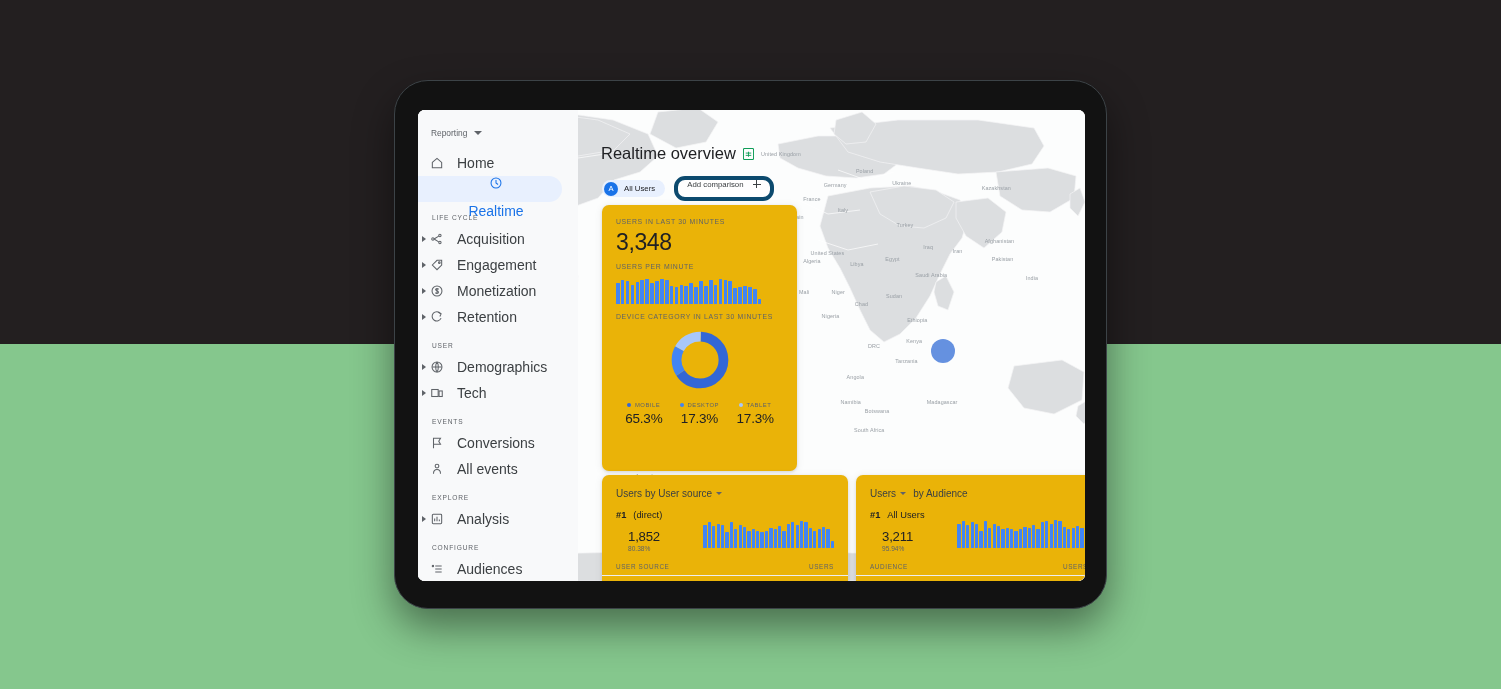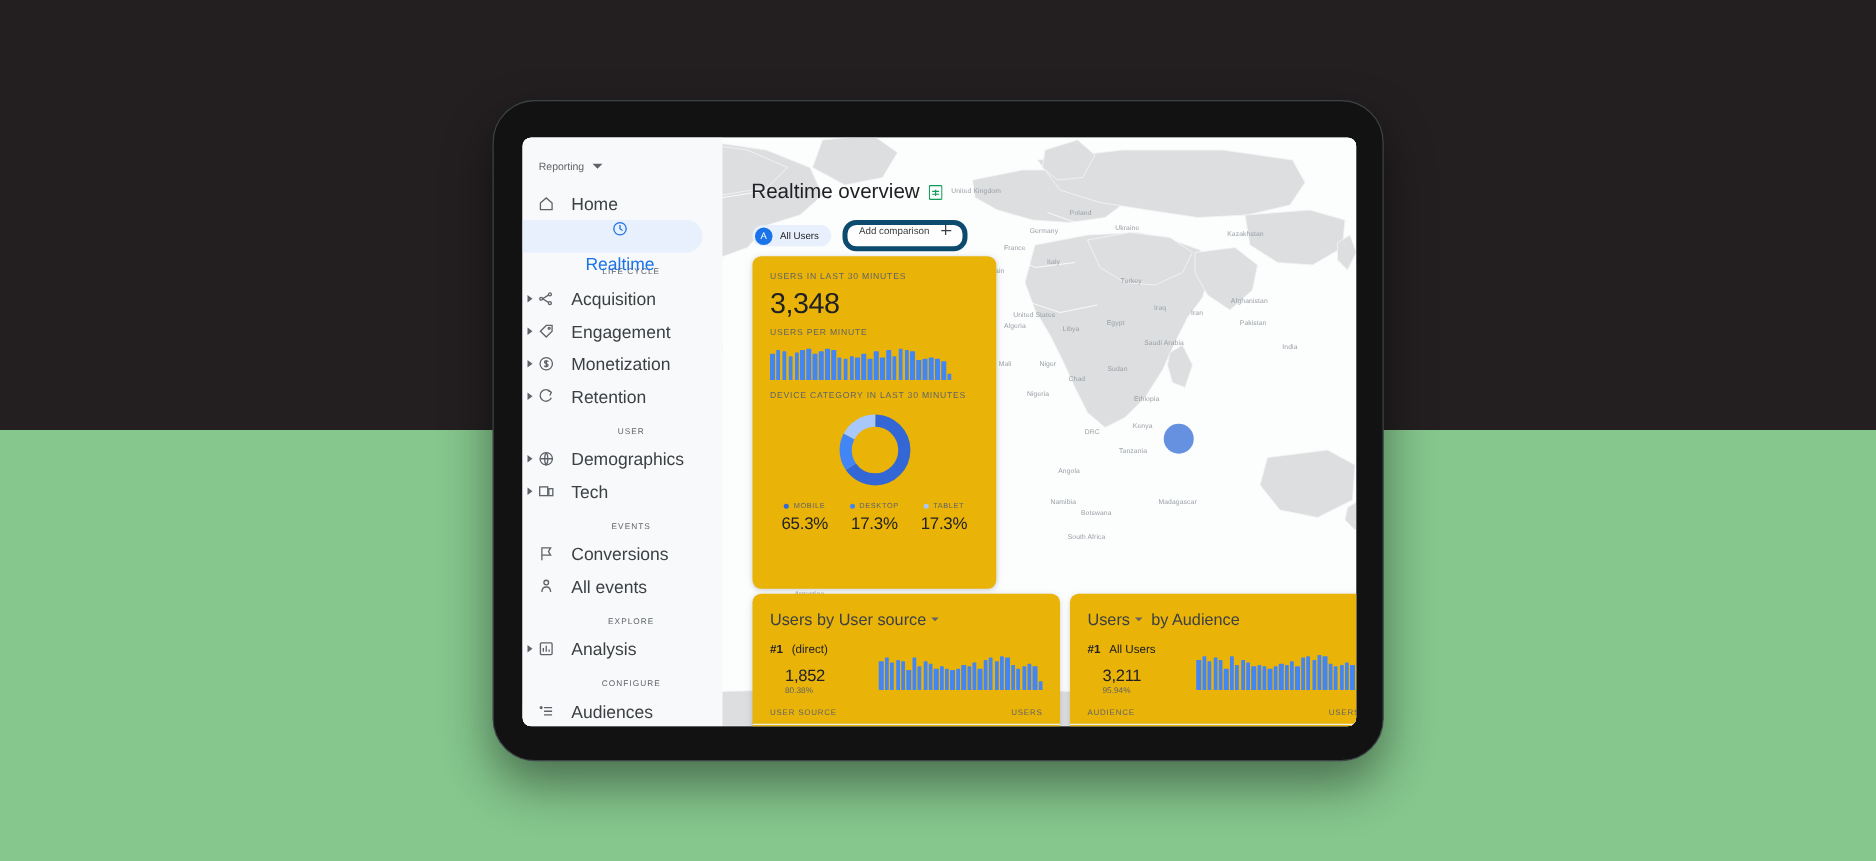--- a/index.html
+++ b/index.html
@@ -34,21 +34,21 @@
   .map-label{
     position:absolute;font-size:5.4px;color:#9aa0a6;letter-spacing:.1px;
     white-space:nowrap;transform:translate(-50%,-50%);
     font-family:"Liberation Sans",sans-serif;
   }
   .map-label.two{line-height:6.4px;text-align:center;}
 
   
   .sidebar{
     position:absolute;left:0;top:0;width:160px;height:471px;
-    background:#f8f9fa;z-index:5;overflow:hidden;text-align:center;
+    background:#f8f9fa;z-index:5;overflow:hidden;
   }
   .rep-row{display:flex;align-items:center;gap:7px;padding:18px 0 0 13px;}
   .rep-label{font-size:8.4px;color:#5f6368;}
   .caret{width:0;height:0;border-left:4px solid transparent;border-right:4px solid transparent;border-top:4px solid #5f6368;}
   .nav{margin-top:12px;}
   .nav-item{
     display:flex;align-items:center;height:26px;padding-left:12px;gap:13px;
     border-radius:0 14px 14px 0;margin-right:16px;cursor:default;
   }
   .nav-item .ico{width:14px;height:14px;display:block;flex:none;}
@@ -105,21 +105,21 @@
   .spark i{display:block;background:#4285f4;width:3.6px;border-radius:.5px;}
 
   .donut-wrap{display:flex;justify-content:center;margin-top:9px;}
   .legend{display:flex;justify-content:center;padding:0 14px;margin-top:11px;}
   .leg{flex:1;text-align:center;}
   .leg .top{display:flex;align-items:center;justify-content:center;gap:3.5px;}
   .leg .dot{width:4px;height:4px;border-radius:50%;display:block;}
   .leg .nm{font-size:5.9px;letter-spacing:.5px;color:#5f6368;}
   .leg .pc{font-size:13.5px;color:#202124;margin-top:3px;letter-spacing:-.2px;}
 
-  .card-head{display:flex;align-items:center;gap:4px;font-size:13px;color:#3c4043;padding:13px 0 0 14px;}
+  .card-head{display:flex;align-items:center;gap:4px;font-size:10px;color:#3c4043;padding:13px 0 0 14px;}
   .mini-caret{width:0;height:0;border-left:3.2px solid transparent;border-right:3.2px solid transparent;border-top:3.4px solid #5f6368;display:inline-block;}
   .rank-row{display:flex;align-items:baseline;gap:7px;padding:11px 0 0 14px;font-size:9.3px;color:#202124;}
   .rank-row .hash{font-weight:700;}
   .metric-blk{padding-left:26px;margin-top:4px;}
   .metric-val{font-size:13.2px;color:#202124;letter-spacing:-.2px;}
   .metric-pct{font-size:6.6px;color:#5f6368;margin-top:1px;}
   .card-mid{display:flex;align-items:flex-end;justify-content:space-between;padding-right:14px;}
   .spark2{display:flex;align-items:flex-end;gap:1.1px;height:28px;padding-bottom:4px;}
   .spark2 i{display:block;background:#4285f4;width:3.3px;border-radius:.5px;}
   .tbl-head{

